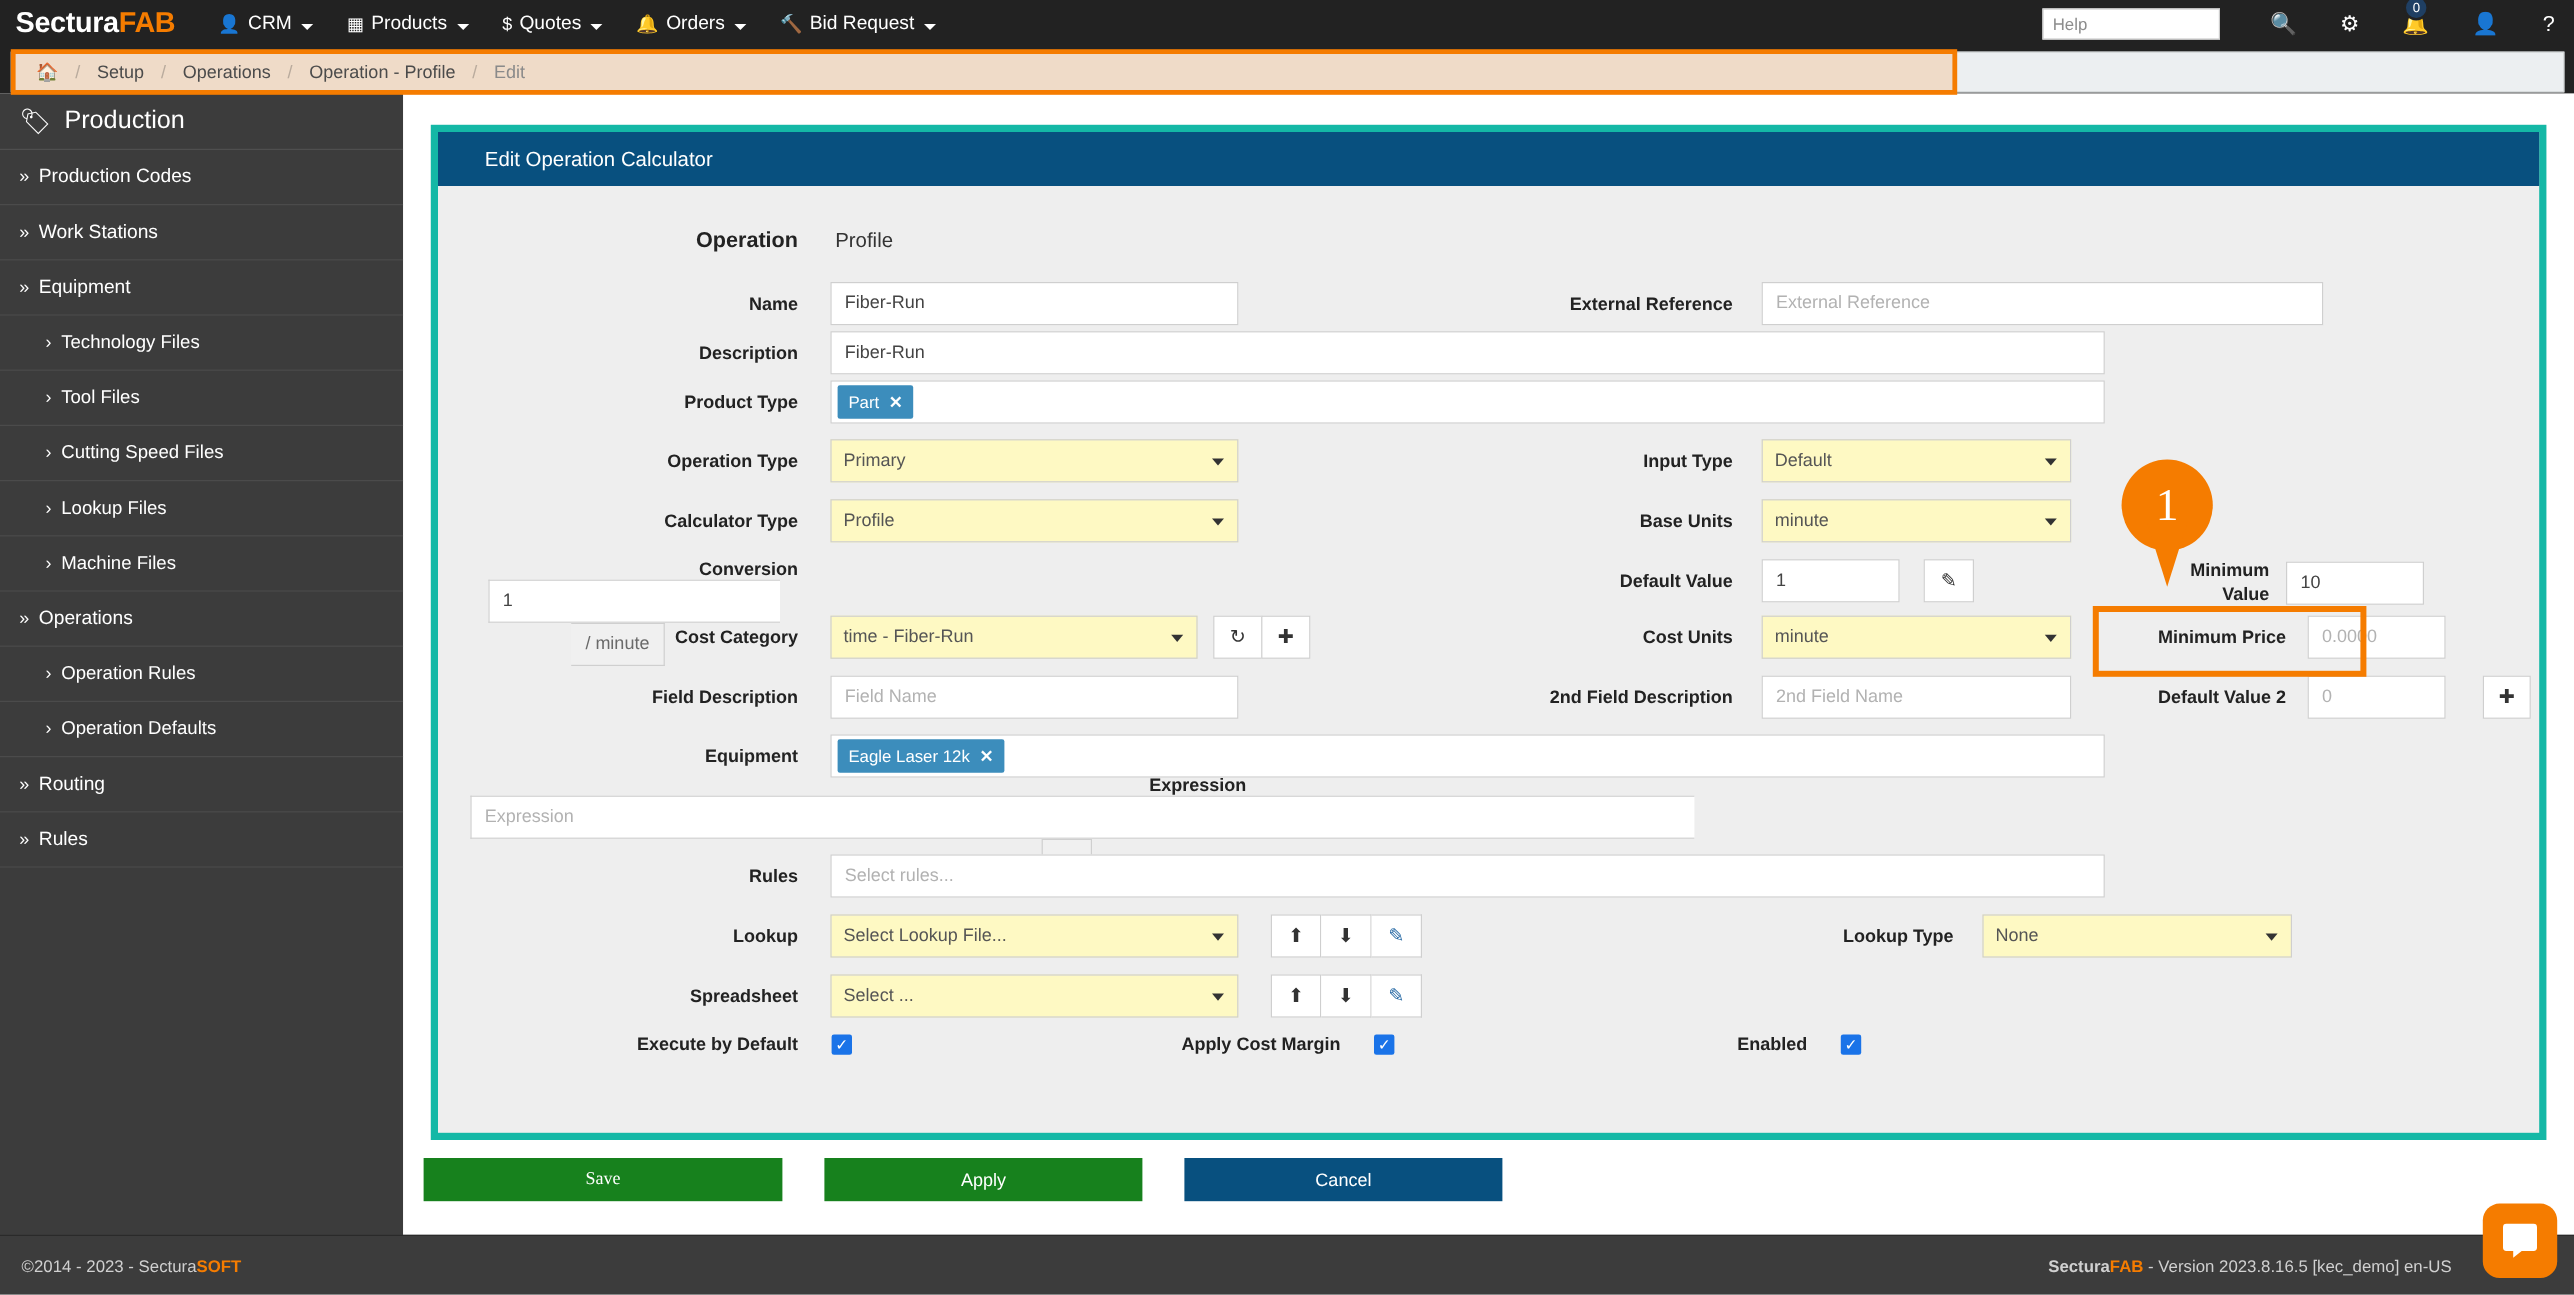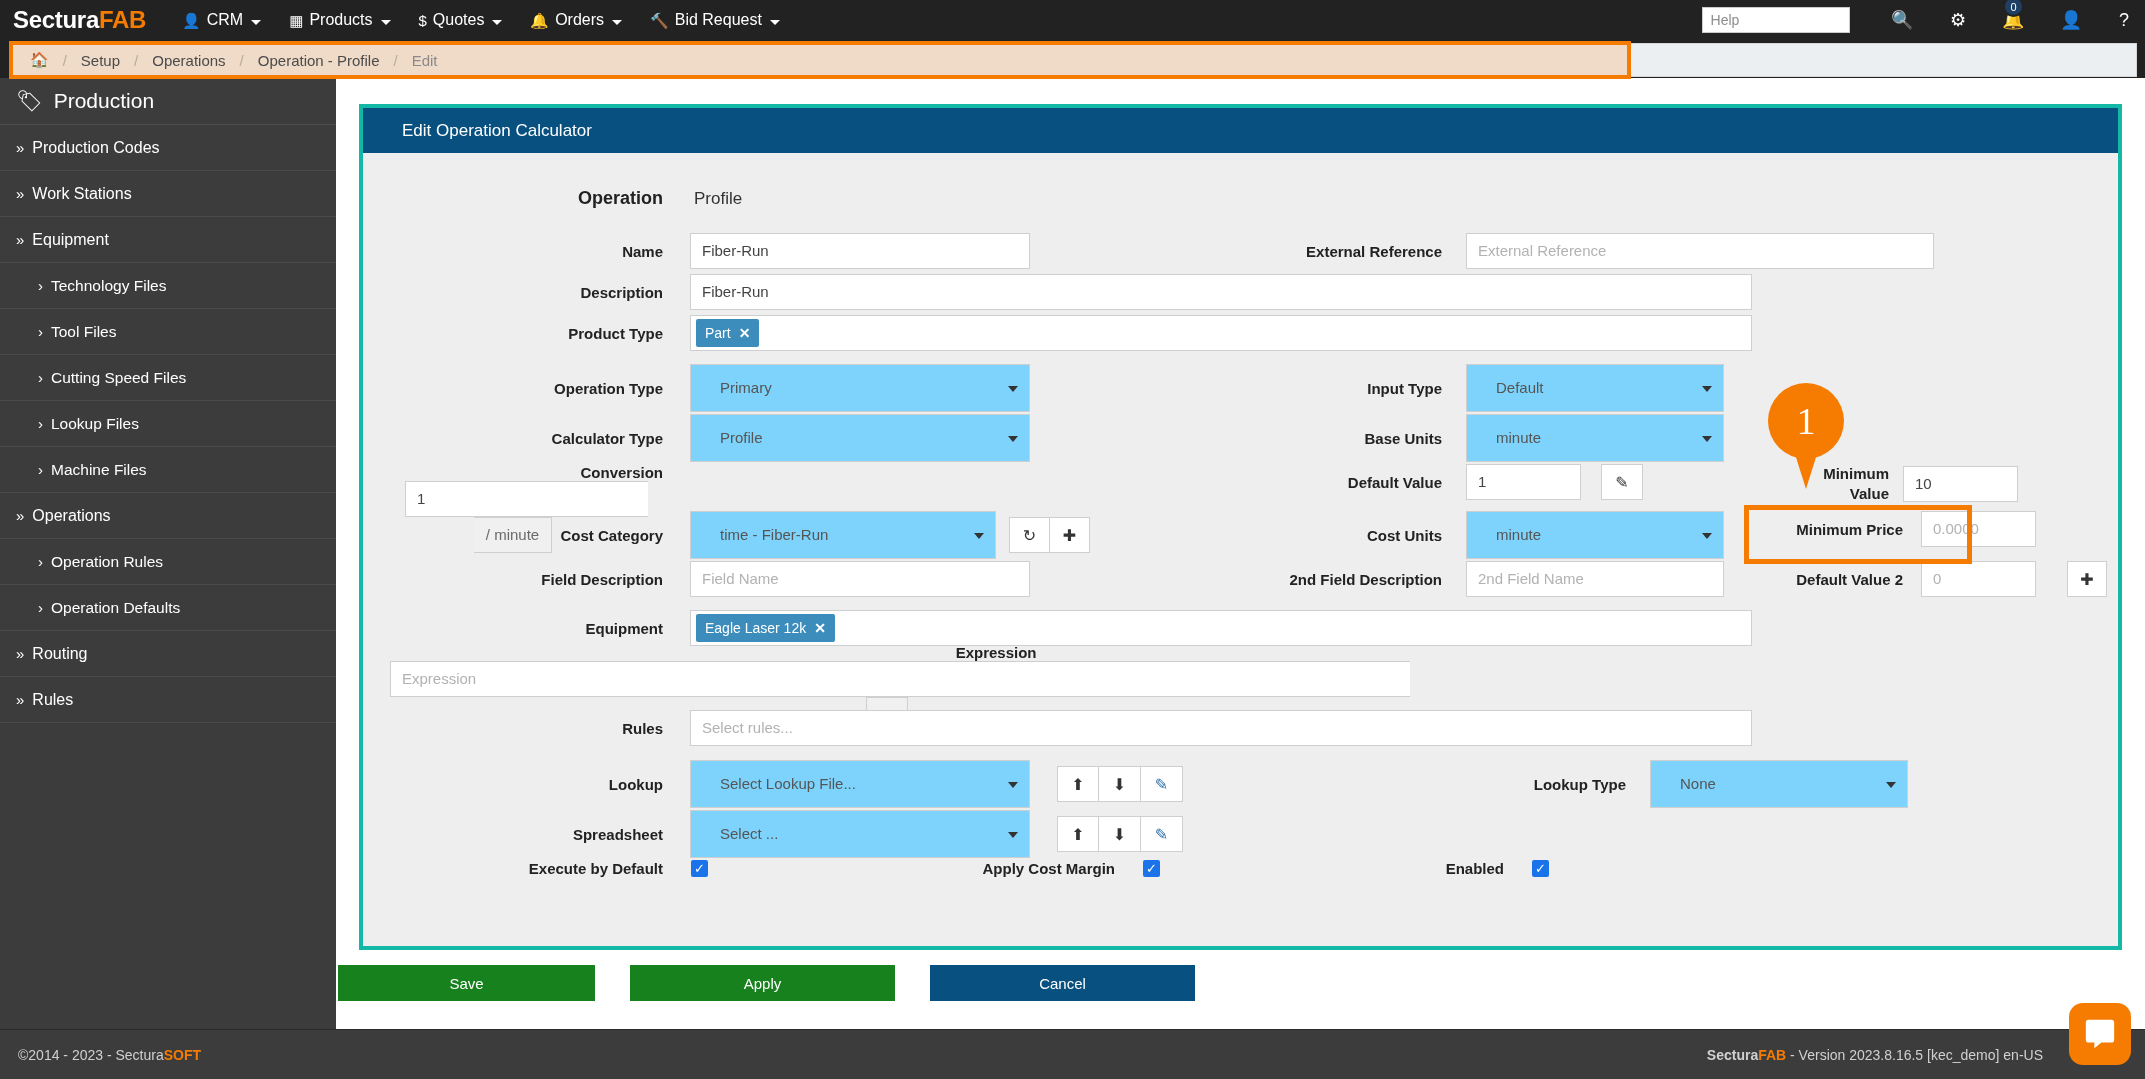--- a/index.html
+++ b/index.html
@@ -91,21 +91,21 @@
   .side-item.sub { padding-left: 38px; font-size: 15.5px; }
   .side-item .chev { margin-right: 8px; color: #ffffff; font-size: 15px; }
 
   
   .main {
     position: absolute; top: 78px; left: 336px; width: 1809px; height: 964px;
     background: #ffffff;
   }
   .panel {
     position: absolute; left: 23px; top: 26px; width: 1763px; height: 846px;
-    border: 4px solid #14b8a6; background: #eeeeee;
+    border: 6px solid #14b8a6; background: #eeeeee;
   }
   .panel-head {
     height: 45px; background: #08507f; color: #ffffff;
     display: flex; align-items: center; padding-left: 39px;
     font-size: 17px;
   }
   .panel-body { padding: 0; position: relative; height: 800px; }
 
   
   .row { display: flex; align-items: center; position: absolute; }
@@ -113,22 +113,22 @@
     font-size: 15px; font-weight: bold; color: #222; text-align: right;
   }
   .val { font-size: 15px; color: #333; }
   .inp {
     background: #ffffff; border: 1px solid #cfcfcf; height: 36px;
     font-size: 15px; color: #444; padding: 0 11px; line-height: 34px;
     white-space: nowrap; overflow: hidden;
   }
   .inp.ph { color: #b2b2b2; }
   .sel {
-    background: #7dd3fc; border: 1px solid #cfcfcf; height: 48px;
-    font-size: 15px; color: #555; padding: 0 29px; line-height: 34px;
+    background: #fef9c3; border: 1px solid #cfcfcf; height: 36px;
+    font-size: 15px; color: #555; padding: 0 10px; line-height: 34px;
     display: flex; align-items: center; position: relative;
   }
   .sel .arrow {
     position: absolute; right: 11px; top: 50%; margin-top: -2px;
     width: 0; height: 0; border-left: 5px solid transparent;
     border-right: 5px solid transparent; border-top: 6px solid #333;
   }
   .tagbox {
     background: #ffffff; border: 1px solid #cfcfcf; height: 36px;
     display: flex; align-items: center; padding: 0 5px;
@@ -518,21 +518,21 @@
   <div class="hl-box" style="left:1408px; top:427px; width:228px; height:59px;"></div>
 
   <div class="pin" style="left:1432px; top:305px;">
     <div class="tail"></div>
     <div class="head">
       <span>1</span>
     </div>
   </div>
 
   <div style="position:absolute; left:0; top:887px; width:1809px; display:flex; gap:35px; padding-left:1px;">
-    <div class="btn green" style="width:257px; margin-left:1px;">Save</div>
+    <div class="btn green" style="width:299px; margin-left:16px;font-family:Liberation Serif, serif;">Save</div>
     <div class="btn green" style="width:265px;">Apply</div>
     <div class="btn blue" style="width:265px;">Cancel</div>
   </div>
 </div>
 
 <div class="footer">
   <div class="left">
     <span>©2014 - 2023 - Sectura</span><span class="sofa">SOFT</span>
   </div>
   <div class="right" style="padding-right:84px;">

